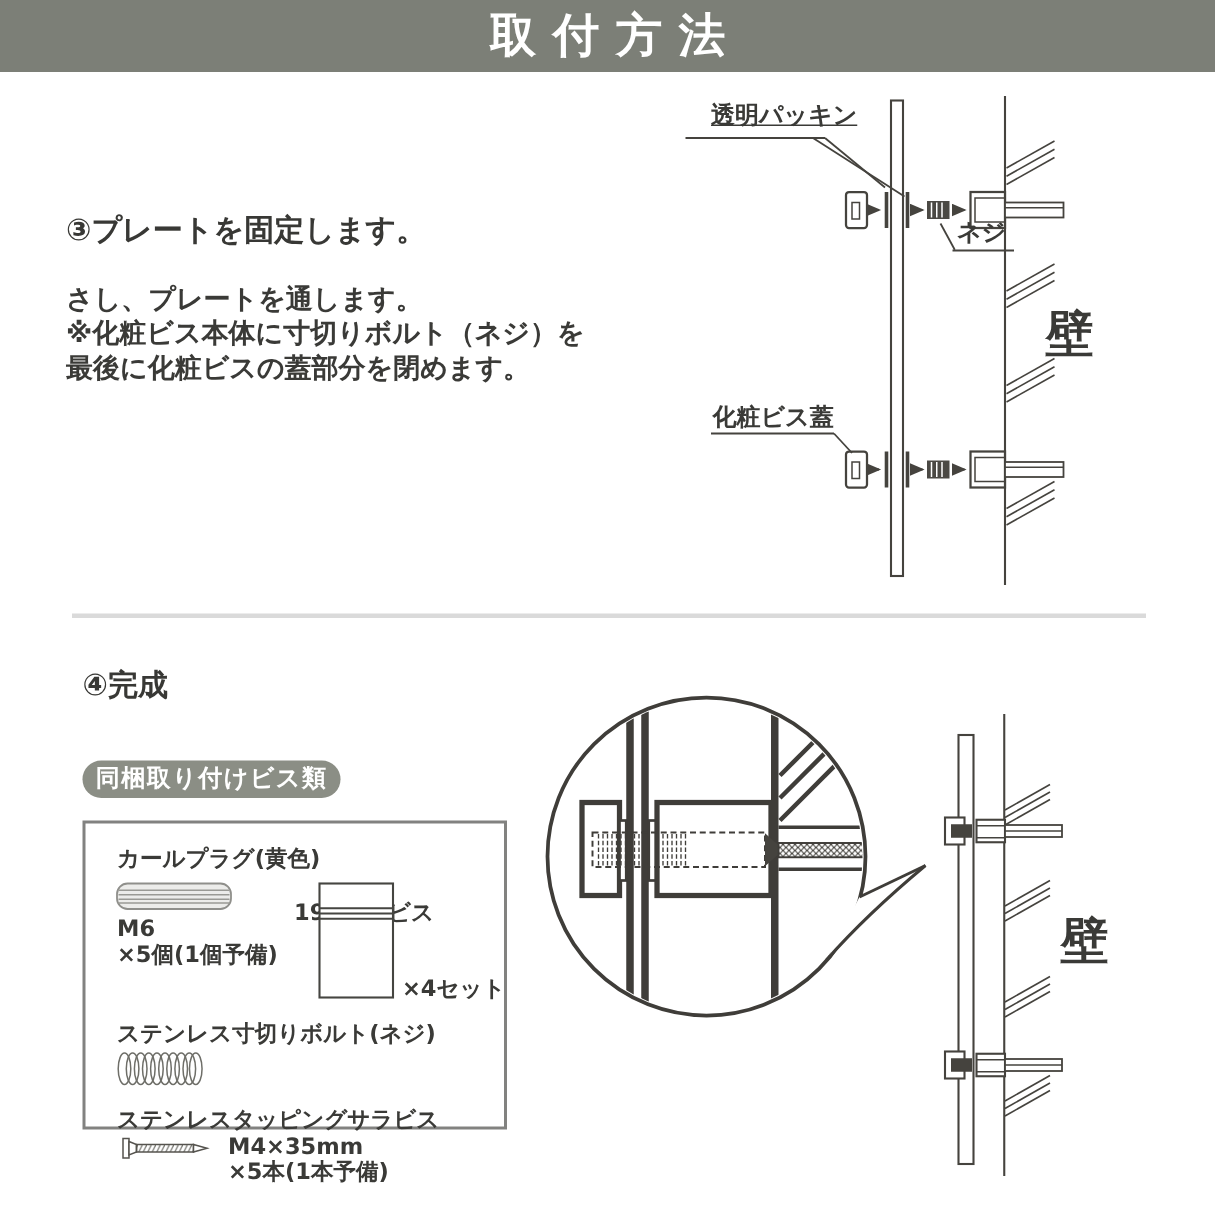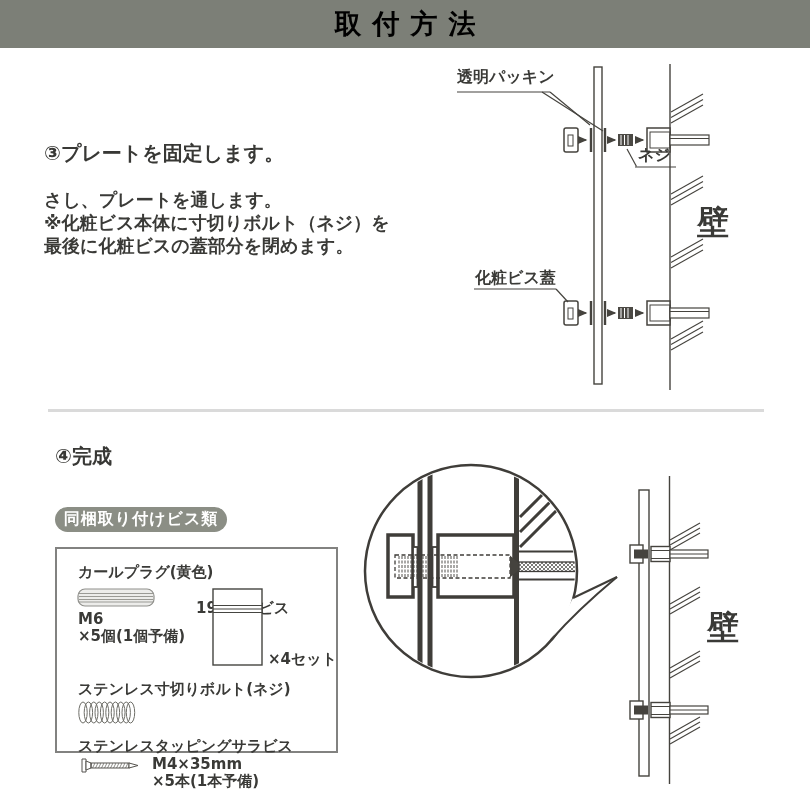--- a/index.html
+++ b/index.html
@@ -1,20 +1,20 @@
 <!DOCTYPE html>
 <html><head>
 <meta charset="utf-8">
 <style>
   html,body{margin:0;padding:0;background:#ffffff;}
   .page{position:relative;width:810px;height:810px;background:#ffffff;overflow:hidden;
         font-family:"DejaVu Sans","Liberation Sans",sans-serif;color:#3a3a37;}
   .header{position:absolute;left:0;top:0;width:810px;height:48px;background:#7c7f77;
           display:flex;align-items:center;justify-content:center;}
-  .header-title{color:#000000;font-size:27px;font-weight:600;letter-spacing:11px;text-indent:11px;}
+  .header-title{color:#ffffff;font-size:31px;font-weight:600;letter-spacing:11px;text-indent:11px;}
   .sec-title{position:absolute;font-size:20px;font-weight:bold;color:#383835;white-space:nowrap;}
   .body-text{position:absolute;left:44px;top:188px;font-size:18px;font-weight:600;
              line-height:23px;color:#3a3a37;}
   .lbl{position:absolute;font-weight:bold;color:#3a3a37;white-space:nowrap;font-size:16px;}
   .wall-lbl{position:absolute;font-size:32px;font-weight:600;color:#3a3a37;}
   .divider{position:absolute;left:48px;top:409px;width:716px;height:3px;background:#dadada;}
   .badge{position:absolute;left:55px;top:507px;width:172px;height:25px;background:#8b8e85;
          border-radius:16px;display:flex;align-items:center;justify-content:center;}
   .badge span{color:#ffffff;font-size:16px;font-weight:bold;letter-spacing:1px;}
   .parts-box{position:absolute;left:55px;top:547px;width:283px;height:206px;
@@ -111,21 +111,21 @@
         <line x1="110" y1="37" x2="150" y2="70"></line>
         <line x1="102" y1="37" x2="163" y2="76"></line>
         <line x1="187" y1="94" x2="196.5" y2="111.5"></line>
         <line x1="195" y1="112" x2="236" y2="112"></line>
         <line x1="34" y1="234" x2="116" y2="234"></line>
         <line x1="116" y1="234" x2="128" y2="247"></line>
       </g>
     </g>
   </svg>
 
-  <div class="lbl" style="left:457px;top:67px;">透明パッキン</div>
+  <div class="lbl" style="left:474px;top:67px;text-decoration:underline;">透明パッキン</div>
   <div class="lbl" style="left:638px;top:145px;">ネジ</div>
   <div class="lbl" style="left:475px;top:268px;">化粧ビス蓋</div>
   <div class="wall-lbl" style="left:697px;top:201px;">壁</div>
 
   <div class="divider"></div>
 
   <div class="sec-title" style="left:55px;top:443px;">④完成</div>
 
   <div class="badge">
     <span>同梱取り付けビス類</span>

